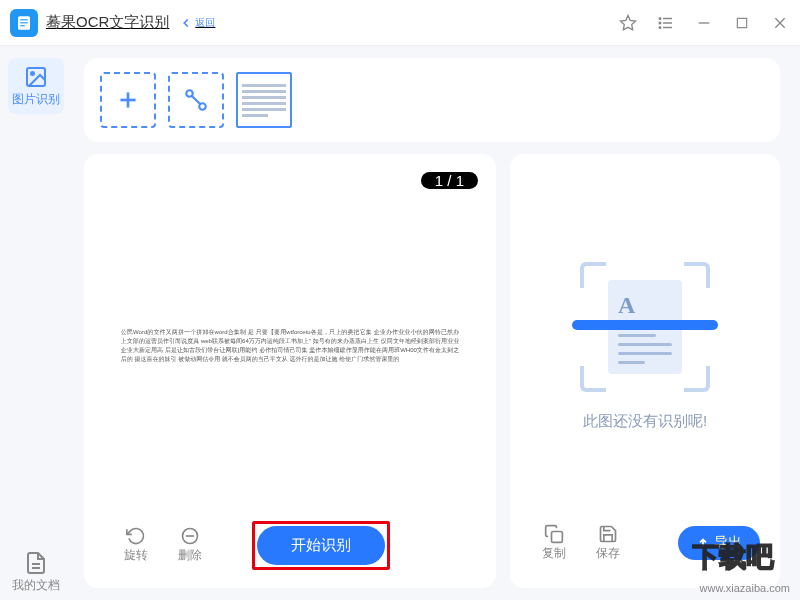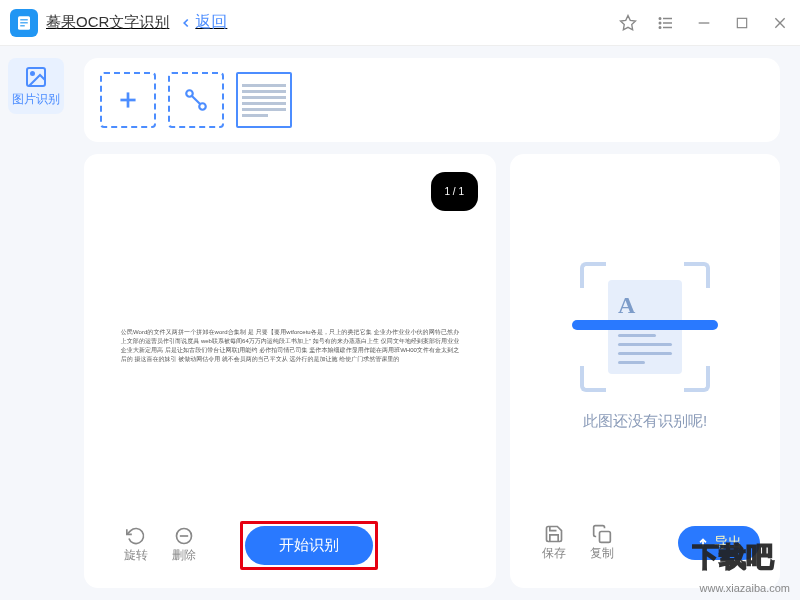--- a/index.html
+++ b/index.html
@@ -1,21 +1,21 @@
 <!DOCTYPE html>
 <html><head>
   <meta charset="utf-8">
   <style>
     * { margin: 0; padding: 0; box-sizing: border-box; }
     body { font-family: "Microsoft YaHei", Arial, sans-serif; background: #f5f5f5; width: 800px; height: 600px; overflow: hidden; position: relative; }
     
     .title-bar { height: 46px; background: #fff; display: flex; align-items: center; padding: 0 10px; border-bottom: 1px solid #eee; text-decoration: underline; }
     .app-icon { width: 28px; height: 28px; background: #2196f3; border-radius: 6px; display: flex; align-items: center; justify-content: center; color: #fff; font-size: 10px; font-weight: bold; margin-right: 8px; }
     .app-title { font-size: 15px; color: #333; font-weight: 500; }
-    .back-btn { margin-left: 10px; color: #4c8dff; font-size: 16px; cursor: pointer; display: flex; align-items: center; }
+    .back-btn { margin-left: 10px; color: #4c8dff; font-size: 10px; cursor: pointer; display: flex; align-items: center; }
     .back-btn svg { margin-right: 2px; }
     .title-controls { margin-left: auto; display: flex; align-items: center; gap: 18px; }
     .title-controls .ctrl { color: #888; cursor: pointer; width: 20px; height: 20px; display: flex; align-items: center; justify-content: center; }
     
     .main-container { display: flex; height: calc(100% - 46px); background: #f5f7fb; }
     
     .sidebar { width: 72px; background: #f5f7fb; padding-top: 12px; display: flex; flex-direction: column; align-items: center; gap: 10px; justify-content: space-between; }
     .sidebar-item { width: 56px; height: 56px; display: flex; flex-direction: column; align-items: center; justify-content: center; border-radius: 8px; cursor: pointer; color: #888; font-size: 12px; }
     .sidebar-item.active { background: #e8f1ff; color: #4c8dff; }
     .sidebar-item svg { margin-bottom: 2px; }
@@ -23,41 +23,41 @@
     .content { flex: 1; padding: 12px 20px 12px 12px; display: flex; flex-direction: column; gap: 12px; }
     
     .thumb-bar { background: #fff; border-radius: 14px; padding: 14px 16px; display: flex; gap: 12px; align-items: center; }
     .thumb-box { width: 56px; height: 56px; border: 2px dashed #4c8dff; border-radius: 4px; display: flex; align-items: center; justify-content: center; color: #4c8dff; cursor: pointer; }
     .thumb-preview { width: 56px; height: 56px; border: 2px solid #4c8dff; border-radius: 2px; background: #fff; position: relative; overflow: hidden; cursor: pointer; padding: 4px; display: flex; flex-direction: column; justify-content: center; gap: 3px; }
     .thumb-preview .line { height: 3px; background: #b8c5d8; }
     
     .workspace { flex: 1; display: flex; gap: 14px; }
     
     .preview-panel { flex: 1; background: #fff; border-radius: 14px; padding: 18px; position: relative; display: flex; flex-direction: column; }
-    .page-badge { position: absolute; top: 18px; right: 18px; background: #000; color: #fff; border-radius: 14px; padding: 14px 14px; font-size: 10px; }
+    .page-badge { position: absolute; top: 18px; right: 18px; background: #000; color: #fff; border-radius: 14px; padding: 0 14px; font-size: 15px; }
     .doc-preview { flex: 1; margin-top: 10px; margin-bottom: 10px; display: flex; align-items: center; justify-content: center; overflow: hidden; }
     .doc-text { font-size: 6px; color: #555; line-height: 1.5; text-align: justify; width: 90%; word-break: break-all; }
     
     .result-panel { width: 270px; background: #fff; border-radius: 14px; padding: 20px; display: flex; flex-direction: column; align-items: center; justify-content: center; }
     .scan-illustration { width: 130px; height: 130px; position: relative; margin-bottom: 20px; }
     .scan-frame { position: absolute; width: 130px; height: 130px; }
     .scan-corner { position: absolute; width: 26px; height: 26px; border: 4px solid #c5d6f0; }
     .scan-corner.tl { top: 0; left: 0; border-right: none; border-bottom: none; border-top-left-radius: 6px; }
     .scan-corner.tr { top: 0; right: 0; border-left: none; border-bottom: none; border-top-right-radius: 6px; }
     .scan-corner.bl { bottom: 0; left: 0; border-right: none; border-top: none; border-bottom-left-radius: 6px; }
     .scan-corner.br { bottom: 0; right: 0; border-left: none; border-top: none; border-bottom-right-radius: 6px; }
     .doc-icon { position: absolute; top: 18px; left: 28px; width: 74px; height: 94px; background: #e6eefb; border-radius: 4px; padding: 14px 10px; }
     .doc-icon::before { content: 'A'; position: absolute; top: 12px; left: 10px; font-size: 24px; font-weight: bold; color: #7d9cc9; font-family: serif; }
     .doc-line { height: 3px; background: #a8bdde; border-radius: 2px; margin-top: 6px; }
     .doc-line:first-of-type { margin-top: 40px; width: 70%; }
     .scan-bar { position: absolute; top: 58px; left: -8px; right: -8px; height: 10px; background: #2979ff; border-radius: 6px; }
     .empty-text { color: #8a9bb8; font-size: 15px; }
     
     .bottom-bar { height: 50px; display: flex; align-items: center; padding: 0 10px; gap: 8px; justify-content: space-between; }
-    .bottom-left { display: flex; align-items: center; gap: 0; }
+    .bottom-left { display: flex; align-items: center; gap: 6px; }
     .action-btn { display: flex; flex-direction: column; align-items: center; color: #888; font-size: 12px; cursor: pointer; padding: 2px 12px; }
     .action-btn svg { margin-bottom: 1px; }
     .primary-btn { background: #2979ff; color: #fff; border-radius: 20px; padding: 10px 34px; font-size: 15px; cursor: pointer; border: none; }
     .export-btn { background: #2979ff; color: #fef9c3; border-radius: 20px; padding: 8px 18px; font-size: 14px; cursor: pointer; display: flex; align-items: center; gap: 4px; }
     .highlight-box { border: 3px solid #e60012; padding: 2px; border-radius: 2px; margin-left: 32px; }
     .watermark { position: absolute; bottom: 6px; right: 10px; color: #888; font-size: 11px; }
     .dl-badge { position: absolute; bottom: 18px; right: 12px; width: 96px; height: 48px; pointer-events: none; opacity: 0.92;}
   </style>
 </head>
 <body>
@@ -115,20 +115,29 @@
 
 <div class="main-container">
   <div class="sidebar">
     <div class="sidebar-item active">
       <svg width="24" height="24" viewBox="0 0 24 24" fill="none" stroke="#4c8dff" stroke-width="2">
           <rect x="3" y="3" width="18" height="18" rx="2"></rect>
           <circle cx="8.5" cy="8.5" r="1.5" fill="#4c8dff"></circle>
           <polyline points="21 15 16 10 5 21"></polyline>
         </svg>
       <span>图片识别</span>
+    </div>
+    <div class="sidebar-item">
+      <svg width="24" height="24" viewBox="0 0 24 24" fill="none" stroke="#888" stroke-width="2">
+          <path d="M14 2H6a2 2 0 0 0-2 2v16a2 2 0 0 0 2 2h12a2 2 0 0 0 2-2V8z"></path>
+          <polyline points="14 2 14 8 20 8"></polyline>
+          <line x1="8" y1="13" x2="16" y2="13"></line>
+          <line x1="8" y1="17" x2="16" y2="17"></line>
+        </svg>
+      <span>我的文档</span>
     </div>
   </div>
 
   <div class="content">
     <div class="thumb-bar">
       <div class="thumb-box">
         <svg width="26" height="26" viewBox="0 0 24 24" stroke="#4c8dff" stroke-width="2.5">
             <line x1="12" y1="5" x2="12" y2="19"></line>
             <line x1="5" y1="12" x2="19" y2="12"></line>
           </svg>
@@ -195,32 +204,32 @@
                 <div class="doc-line" style="width:50%"></div>
             </div>
             <div class="scan-bar"></div>
           </div>
           <div class="empty-text">此图还没有识别呢!</div>
         </div>
         <div class="bottom-bar" style="width:100%; padding:0;">
           <div class="bottom-left">
           <div class="action-btn">
             <svg width="20" height="20" viewBox="0 0 24 24" fill="none" stroke="#888" stroke-width="2">
+                  <rect x="9" y="9" width="13" height="13" rx="2"></rect>
+                  <path d="M5 15H4a2 2 0 0 1-2-2V4a2 2 0 0 1 2-2h9a2 2 0 0 1 2 2v1"></path>
+                </svg>
+            <span>复制</span>
+          </div>
+          <div class="action-btn">
+            <svg width="20" height="20" viewBox="0 0 24 24" fill="none" stroke="#888" stroke-width="2">
                   <path d="M19 21H5a2 2 0 0 1-2-2V5a2 2 0 0 1 2-2h11l5 5v11a2 2 0 0 1-2 2z"></path>
                   <polyline points="17 21 17 13 7 13 7 21"></polyline>
                   <polyline points="7 3 7 8 15 8"></polyline>
                 </svg>
             <span>保存</span>
-          </div>
-          <div class="action-btn">
-            <svg width="20" height="20" viewBox="0 0 24 24" fill="none" stroke="#888" stroke-width="2">
-                  <rect x="9" y="9" width="13" height="13" rx="2"></rect>
-                  <path d="M5 15H4a2 2 0 0 1-2-2V4a2 2 0 0 1 2-2h9a2 2 0 0 1 2 2v1"></path>
-                </svg>
-            <span>复制</span>
           </div>
           </div>
           <div class="export-btn">
             <svg width="14" height="14" viewBox="0 0 24 24" fill="none" stroke="#fff" stroke-width="3">
                 <polyline points="17 11 12 6 7 11"></polyline>
                 <line x1="12" y1="18" x2="12" y2="6"></line>
               </svg>
             <span>导出</span>
           </div>
         </div>

